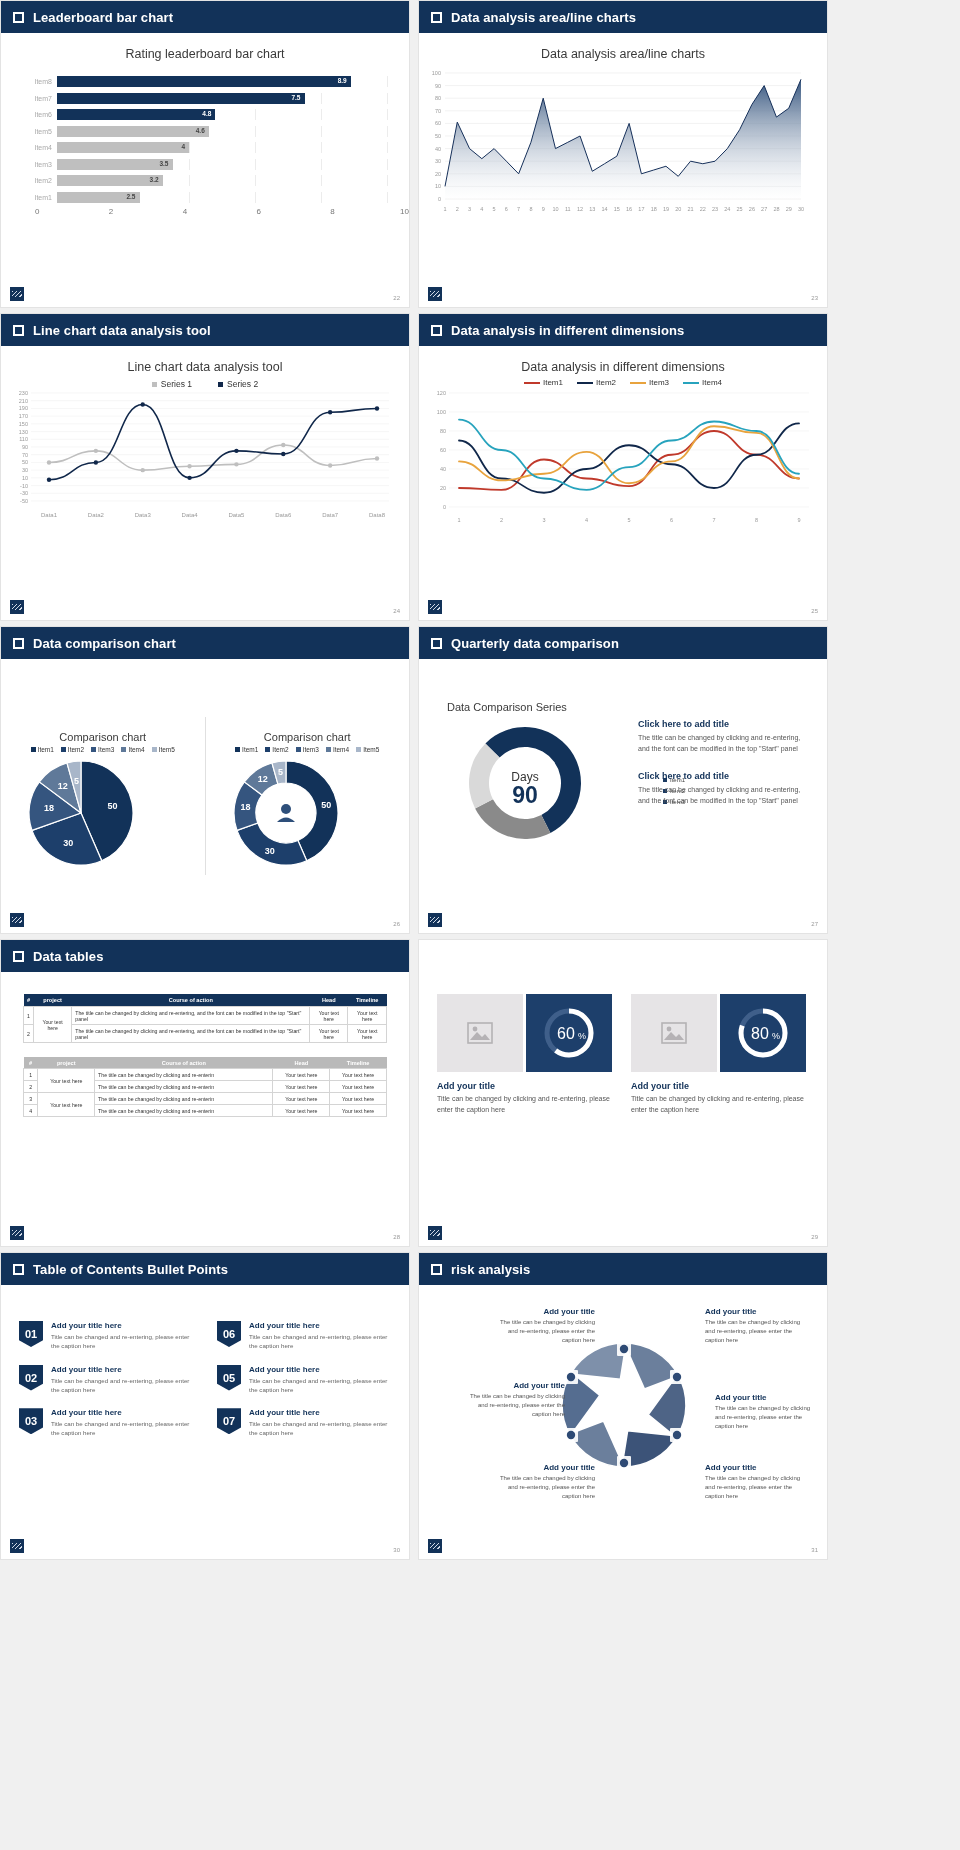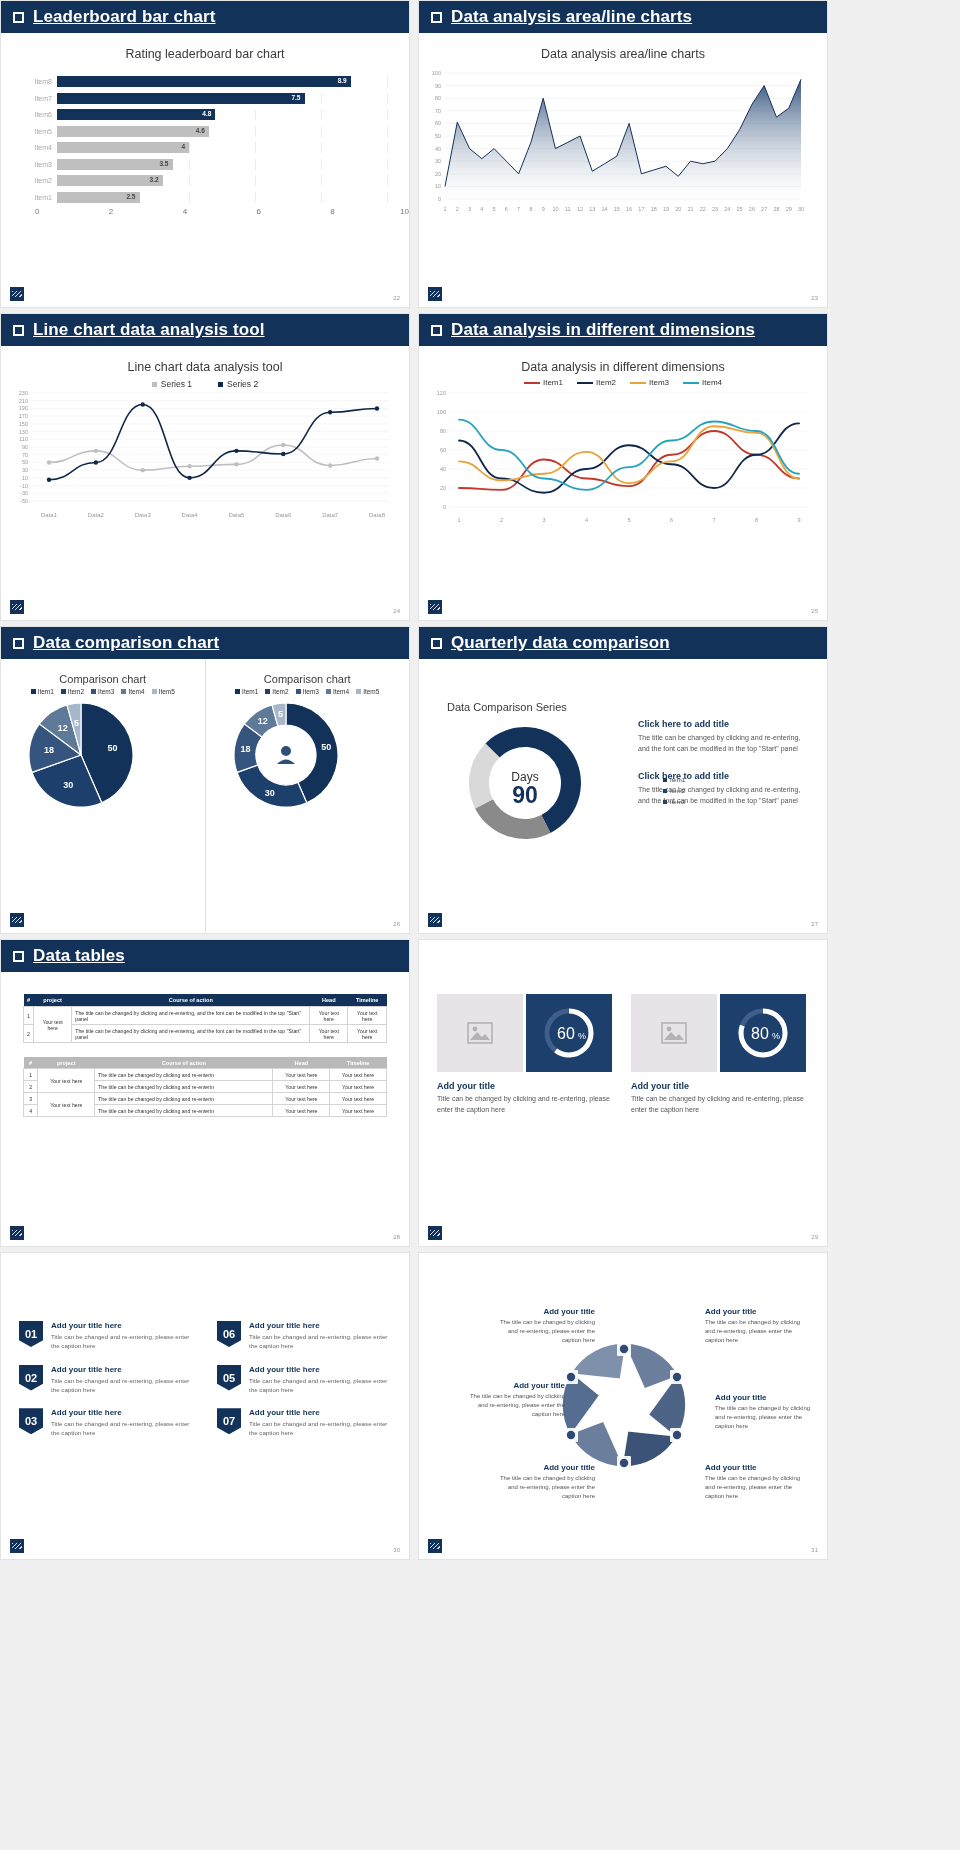--- a/index.html
+++ b/index.html
@@ -9,22 +9,22 @@
     font-family: "Liberation Sans", sans-serif;
     overflow: hidden;
   }
   .deck { display:grid; grid-template-columns: 410px 410px; gap: 5px 8px;
           padding: 0 0 0 0; width:960px; }
   .slide { width:410px; height:308px; background:#fff; position:relative;
            border:1px solid #e3e3e3; overflow:hidden; }
   .bar { background:#123259; height:32px; display:flex; align-items:center;
          padding-left:12px; gap:9px; }
   .bar .sq { width:11px; height:11px; border:2px solid #fff; flex:none; }
-  .bar h2 { color:#fff; font-size:17px; font-weight:bold; letter-spacing:.1px;
-            white-space:nowrap;text-decoration:underline; }
+  .bar h2 { color:#fff; font-size:13px; font-weight:bold; letter-spacing:.1px;
+            white-space:nowrap; }
   .body { position:absolute; top:32px; left:0; right:0; bottom:0; }
   .logo { position:absolute; left:9px; bottom:6px; width:14px; height:14px;
           background:#123259; }
   .logo::after{content:"";position:absolute;left:2px;top:4px;width:10px;height:6px;
           background:repeating-linear-gradient(135deg,#cfd8e6 0 1px,transparent 1px 3px);}
   .pno { position:absolute; right:9px; bottom:6px; font-size:6px; color:#999; }
   .ctitle { text-align:center; font-size:12.5px; color:#3a3a3a; margin-top:14px;
             font-family:"Liberation Sans",sans-serif; }
 
   
@@ -420,21 +420,21 @@
   </div>
   <div class="logo"></div>
   <div class="pno">25</div>
 </div>
 
 <div class="slide">
   <div class="bar">
     <span class="sq"></span>
     <h2>Data comparison chart</h2>
   </div>
-  <div class="body" style="display:flex;">
+  <div class="body" style="display:flex;align-items:center;">
     <div style="flex:1;border-right:1px solid #e0e0e0;padding-top:14px;">
       <div style="text-align:center;font-size:11px;color:#3a3a3a;">Comparison chart</div>
       <div class="pielgd" id="s5lg1">
             <span><i style="background:#123259"></i><span>Item1</span></span>
             <span><i style="background:#1d3f6b"></i><span>Item2</span></span>
             <span><i style="background:#35557f"></i><span>Item3</span></span>
             <span><i style="background:#5f7999"></i><span>Item4</span></span>
             <span><i style="background:#a8b6c9"></i><span>Item5</span></span>
           </div>
       <div id="s5a" style="text-align:center;margin-top:4px;">
@@ -638,20 +638,24 @@
       </div>
       <div class="s8t">Add your title</div>
       <div class="s8p">Title can be changed by clicking and re-entering, please enter the caption here</div>
     </div>
   </div>
   <div class="logo"></div>
   <div class="pno">29</div>
 </div>
 
 <div class="slide">
+  <div class="bar">
+    <span class="sq"></span>
+    <h2>Table of Contents Bullet Points</h2>
+  </div>
   <div class="body">
     <div class="toc" id="toc">
           <div class="tocitem">
             <div class="num">01</div>
             <div>
               <h4>Add your title here</h4>
               <p>Title can be changed and re-entering, please enter the caption here</p>
             </div>
           </div>
           <div class="tocitem">
@@ -689,20 +693,24 @@
               <p>Title can be changed and re-entering, please enter the caption here</p>
             </div>
           </div>
         </div>
   </div>
   <div class="logo"></div>
   <div class="pno">30</div>
 </div>
 
 <div class="slide">
+  <div class="bar">
+    <span class="sq"></span>
+    <h2>risk analysis</h2>
+  </div>
   <div class="body">
     <div class="ra" id="ra">
           <svg width="410" height="276" style="position: absolute; left: 0px; top: 0px;">
             <path d="M205 58 A62 62 0 0 1 259.7427507572535 90.89276310727477 L225.48827959377476 103.99280164153288 Z" fill="#6b7f9c" stroke="#fff" stroke-width="1.6"></path>
             <path d="M258.6935750346352 89 A62 62 0 0 1 257.5789819616984 152.8549943824587 L229.10678021873647 129.73977142881373 Z" fill="#4e6486" stroke="#fff" stroke-width="1.6"></path>
             <path d="M258.6935750346352 151 A62 62 0 0 1 202.83623120444494 181.96223127518394 L208.6185006249617 145.74696978728082 Z" fill="#3c5378" stroke="#fff" stroke-width="1.6"></path>
             <path d="M205 182 A62 62 0 0 1 150.25724924274652 149.1072368927252 L184.51172040622524 136.00719835846712 Z" fill="#6b7f9c" stroke="#fff" stroke-width="1.6"></path>
             <path d="M151.30642496536478 151 A62 62 0 0 1 152.42101803830158 87.1450056175413 L180.89321978126353 110.26022857118629 Z" fill="#556d90" stroke="#fff" stroke-width="1.6"></path>
             <path d="M151.3064249653648 89 A62 62 0 0 1 207.1637687955551 58.03776872481606 L201.38149937503832 94.25303021271917 Z" fill="#7e90aa" stroke="#fff" stroke-width="1.6"></path>
             <g>

